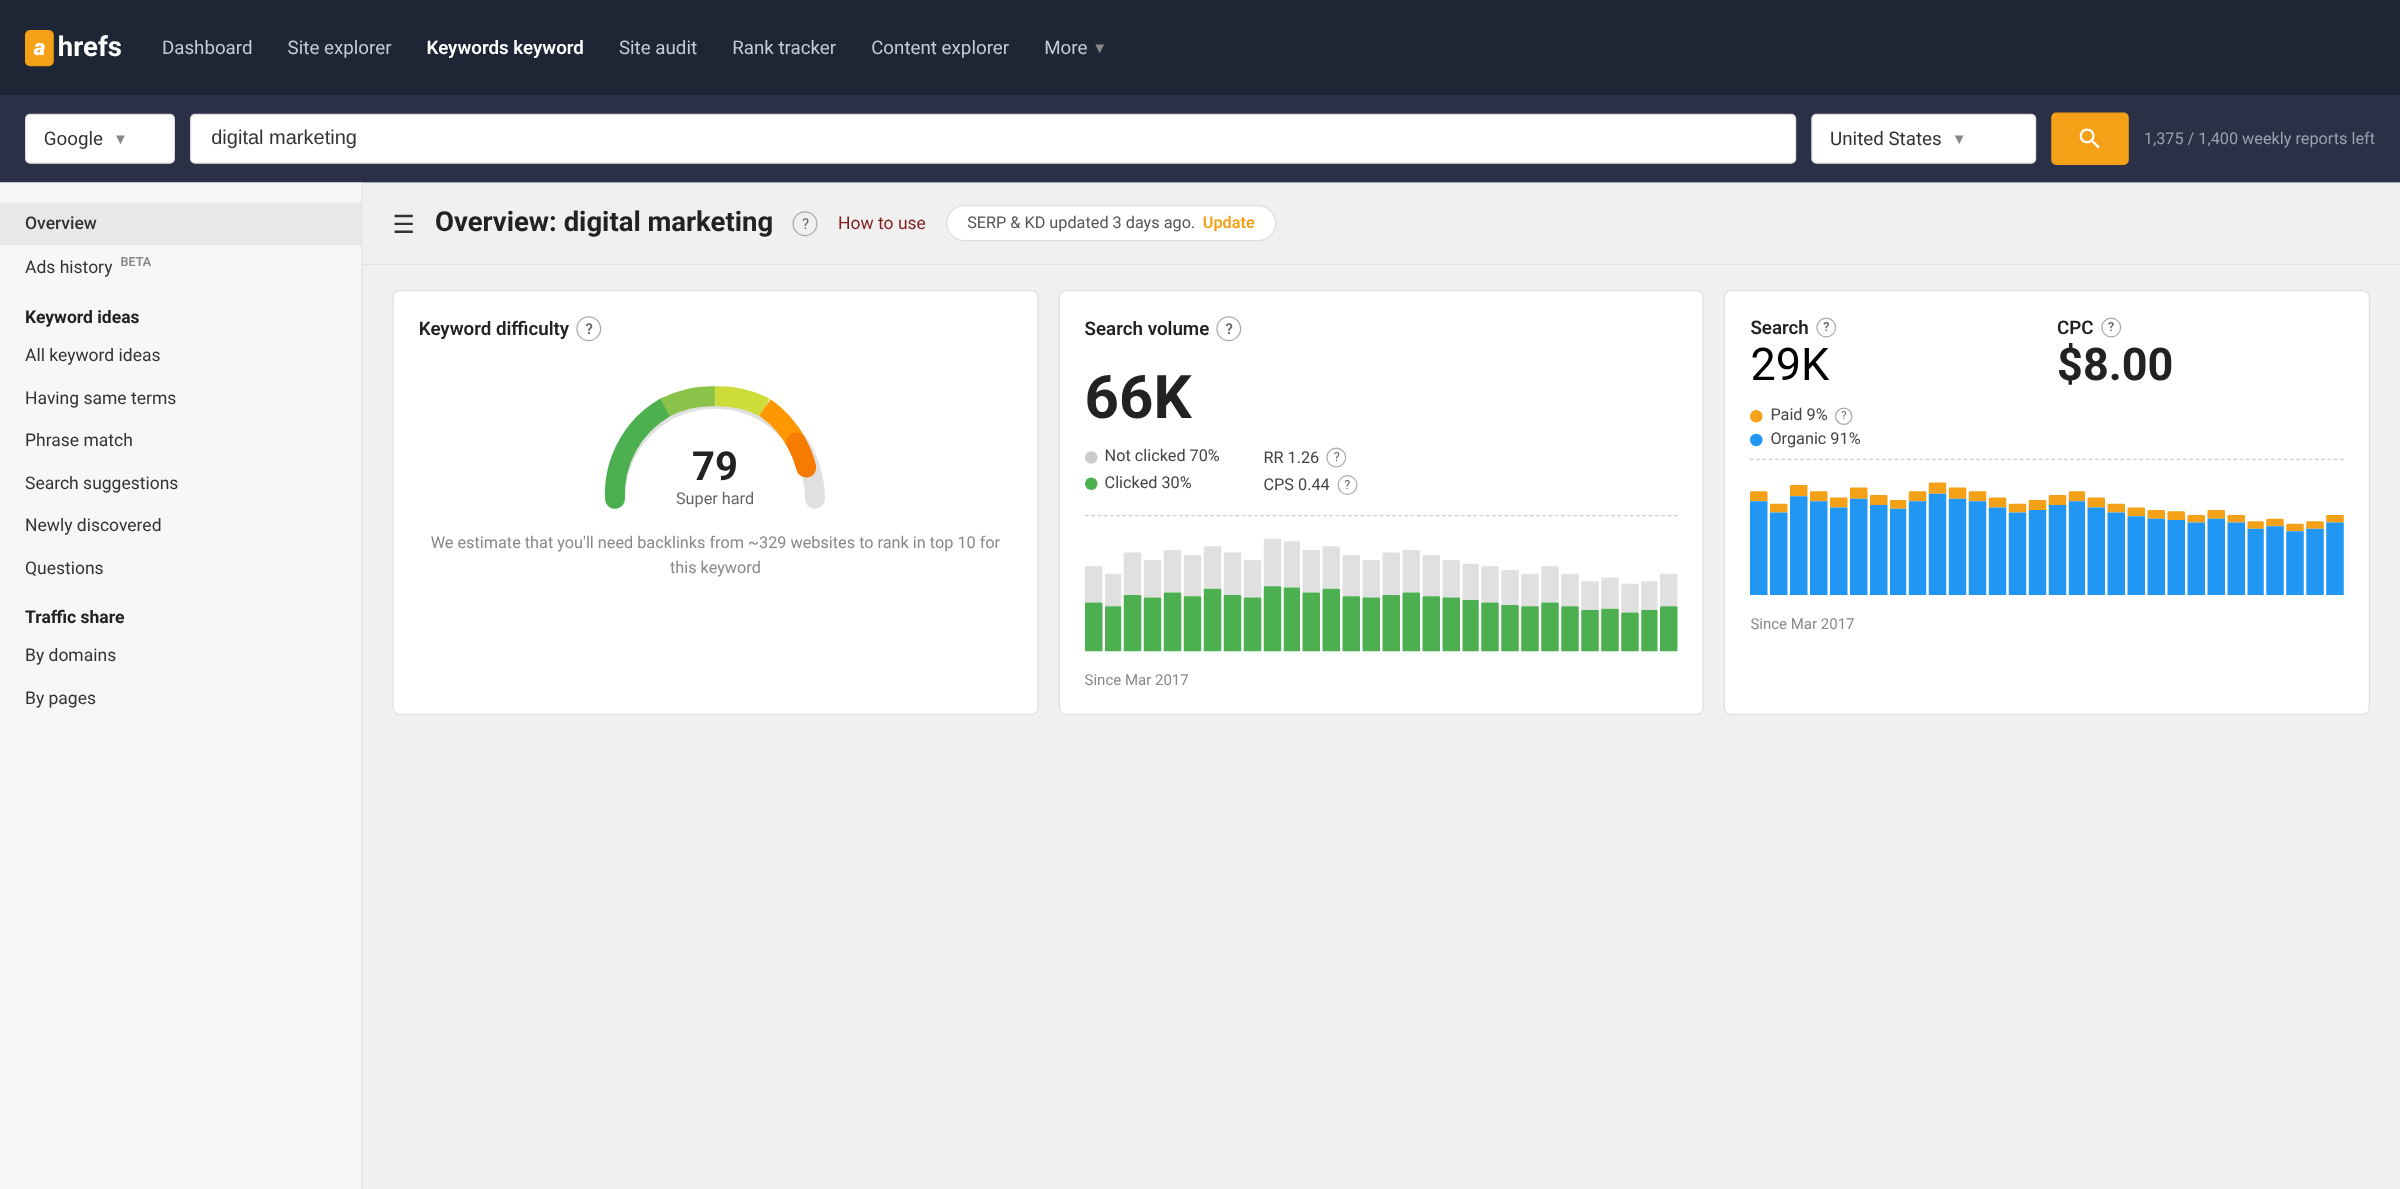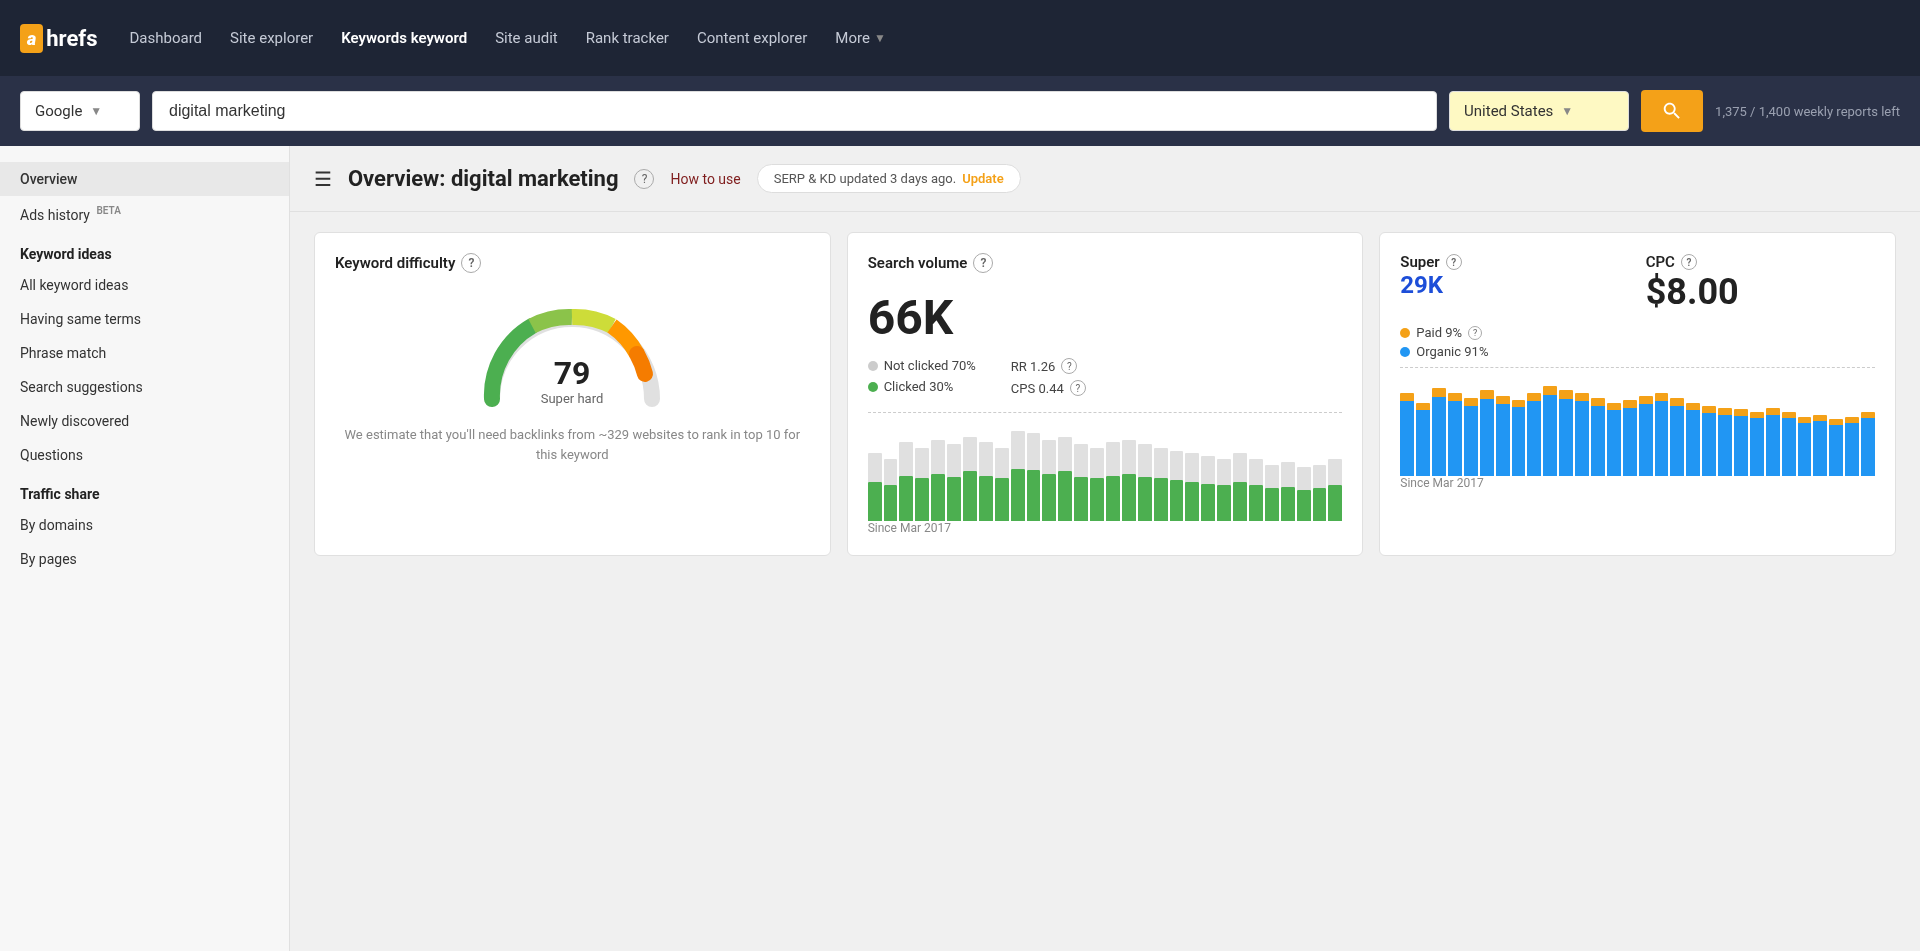--- a/index.html
+++ b/index.html
@@ -89,21 +89,21 @@
       align-items: center;
     }
     .search-input-wrapper input {
       border: none;
       outline: none;
       font-size: 16px;
       width: 100%;
       color: #333;
     }
     .country-select {
-      background: #fef9c3;
+      background: #ffffff;
       border: 1px solid #ddd;
       border-radius: 4px;
       padding: 10px 14px;
       font-size: 15px;
       color: #333;
       display: flex;
       align-items: center;
       gap: 8px;
       cursor: pointer;
       min-width: 180px;
@@ -338,42 +338,42 @@
       border-radius: 1px 1px 0 0;
     }
     .bar-green {
       width: 100%;
       background: #4caf50;
       border-radius: 1px 1px 0 0;
     }
     .chart-label {
       font-size: 12px;
       color: #888;
-      margin-top: 0;
+      margin-top: 16px;
     }
 
     
     .clicks-header {
       display: grid;
       grid-template-columns: 1fr 1fr;
       gap: 16px;
       margin-bottom: 12px;
     }
     .clicks-label {
       font-size: 15px;
       font-weight: 600;
       color: #222;
       display: flex;
       align-items: center;
       gap: 6px;
     }
     .clicks-value {
-      font-size: 24px;
-      font-weight: 700;
-      color: #1d4ed8;
+      font-size: 36px;
+      font-weight: 400;
+      color: #000000;
     }
     .cpc-value {
       font-size: 36px;
       font-weight: 700;
       color: #222;
     }
     .clicks-stats {
       display: flex;
       flex-direction: column;
       gap: 4px;
@@ -690,21 +690,21 @@
               <div class="bar-green" style="width: 100%; height: 36px; background: rgb(76, 175, 80);"></div>
             </div>
           </div>
         <div class="chart-label">Since Mar 2017</div>
       </div>
 
       <div class="card">
         <div class="clicks-header">
           <div>
             <div class="clicks-label">
-              <span>Super</span>
+              <span>Search</span>
               <div class="help-icon" style="width:16px;height:16px;font-size:10px;">?</div>
             </div>
             <div class="clicks-value">29K</div>
           </div>
           <div>
             <div class="clicks-label">
               <span>CPC</span>
               <div class="help-icon" style="width:16px;height:16px;font-size:10px;">?</div>
             </div>
             <div class="cpc-value">$8.00</div>

